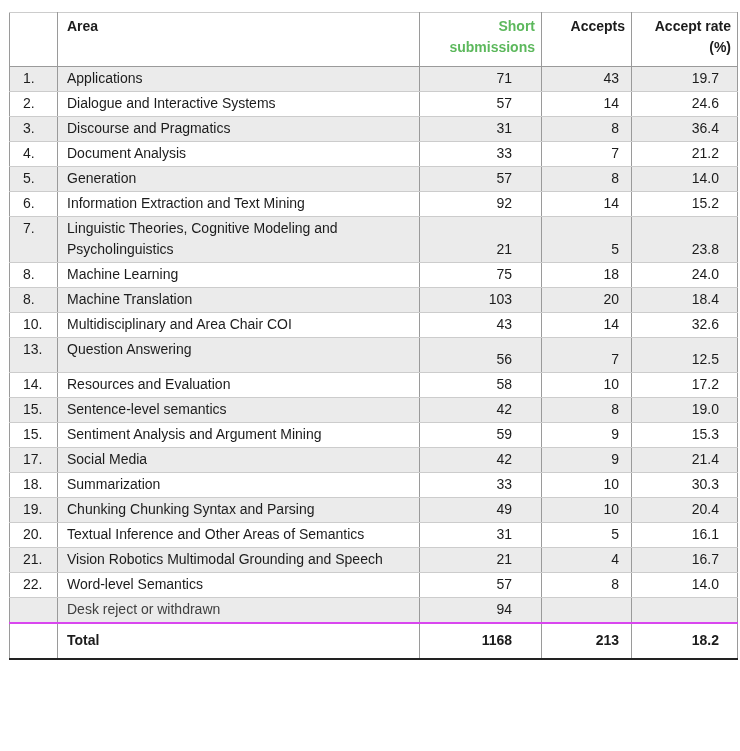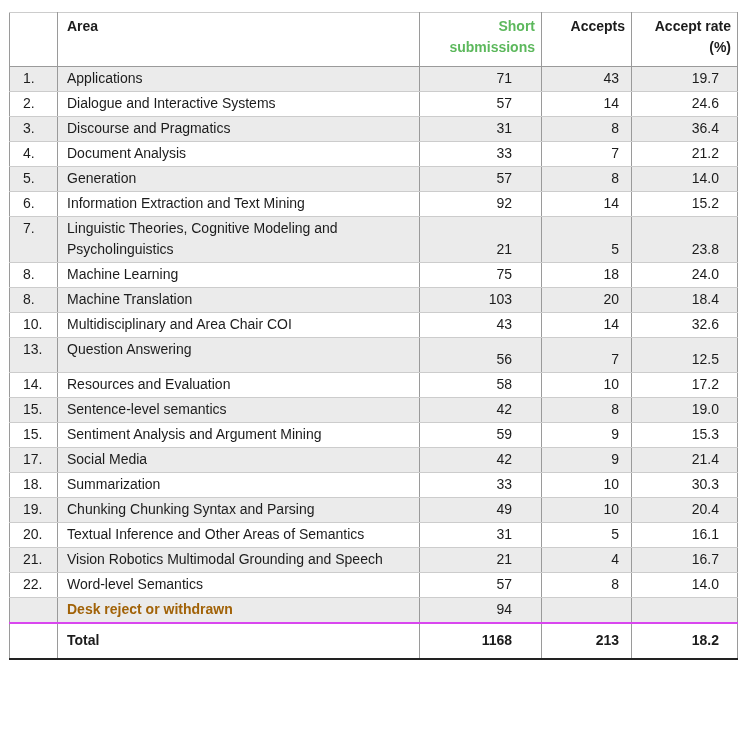--- a/index.html
+++ b/index.html
@@ -66,21 +66,21 @@
   tbody tr td { height: 21px; }
   tbody tr:nth-child(11) td, tbody tr:nth-child(22) td { height: 31px; }
   tbody tr:nth-child(23) td { height: 22px; }
 
   tr.total-row td {
     font-weight: bold;
     border-top: 2px solid #d946ef;
     height: 24px;
     vertical-align: middle;
   }
-  td.muted { color: #a16207; font-weight: bold; }
+  td.muted { color: #404040; }
 </style>
 </head>
 <body>
 
 <div class="table-wrap">
   <table>
     <colgroup>
       <col class="w-rank">
         <col class="w-area">
         <col class="w-short">

